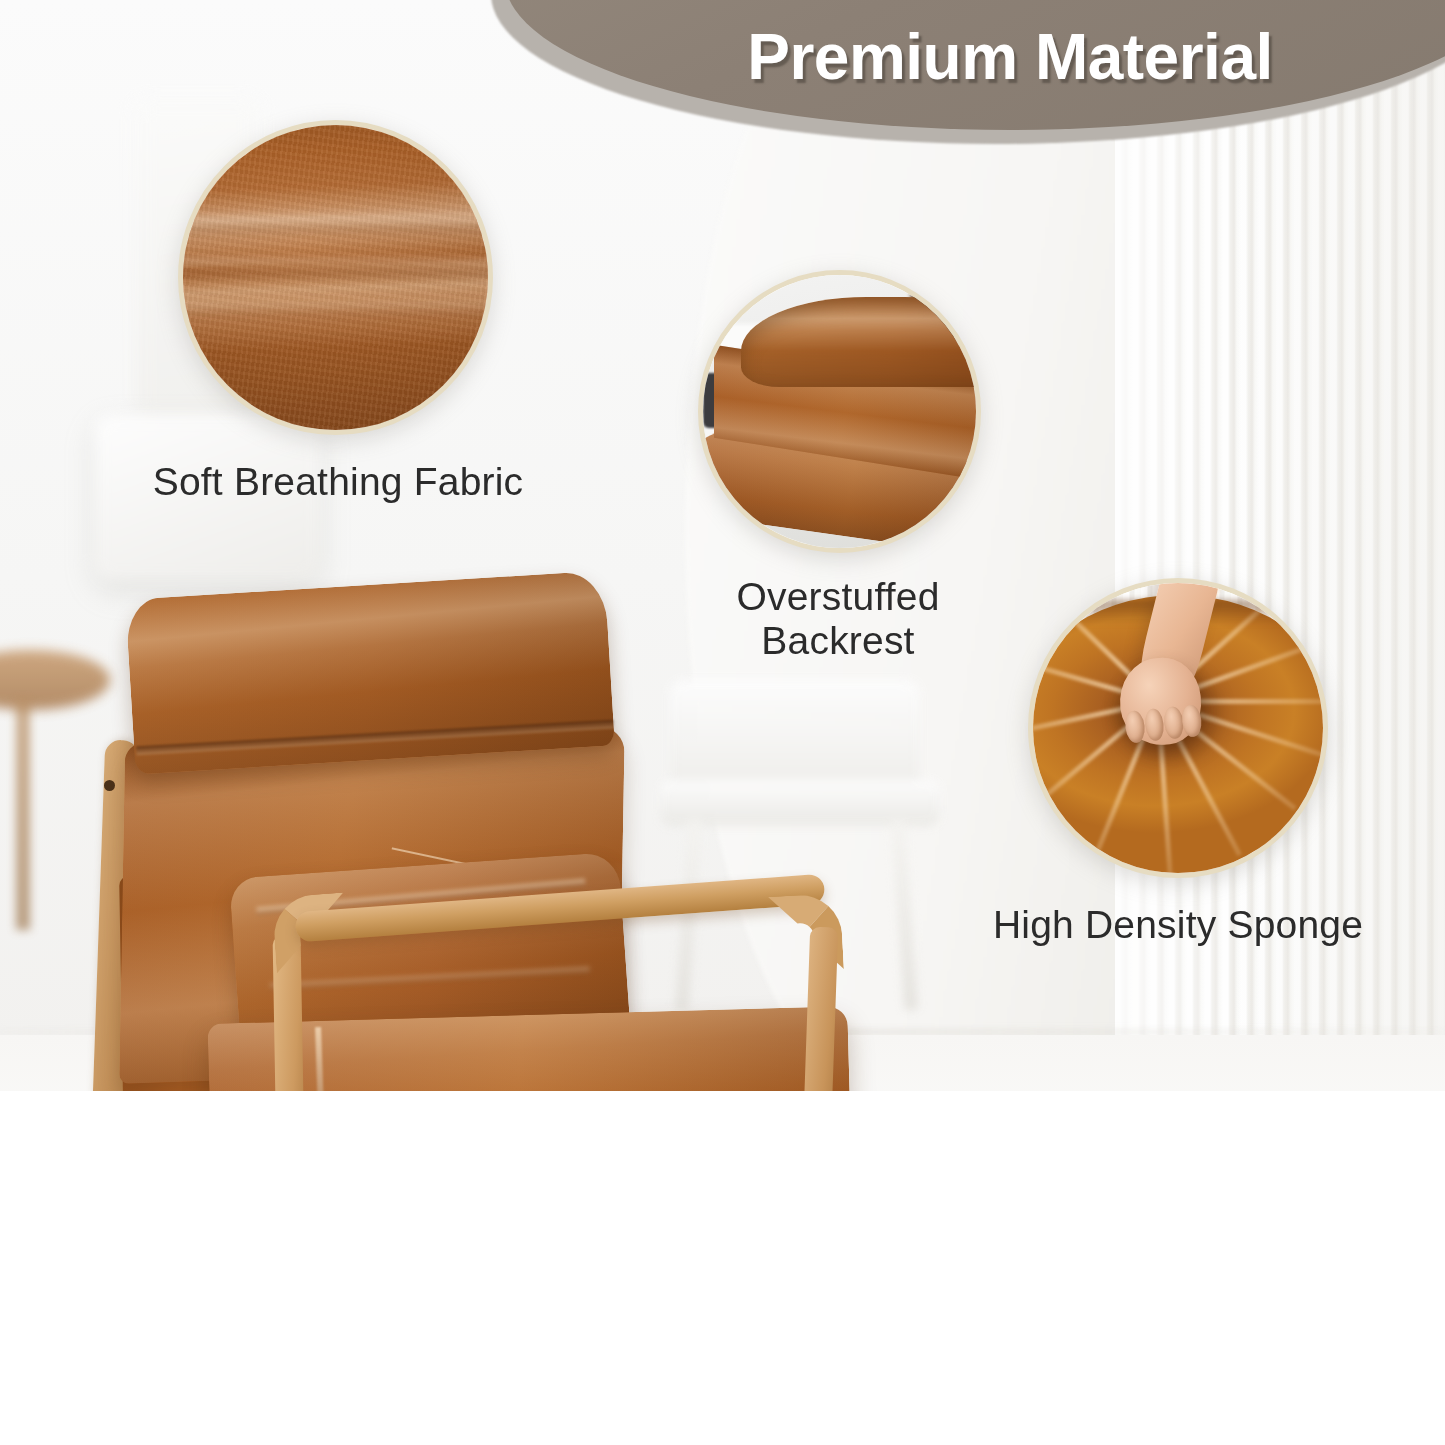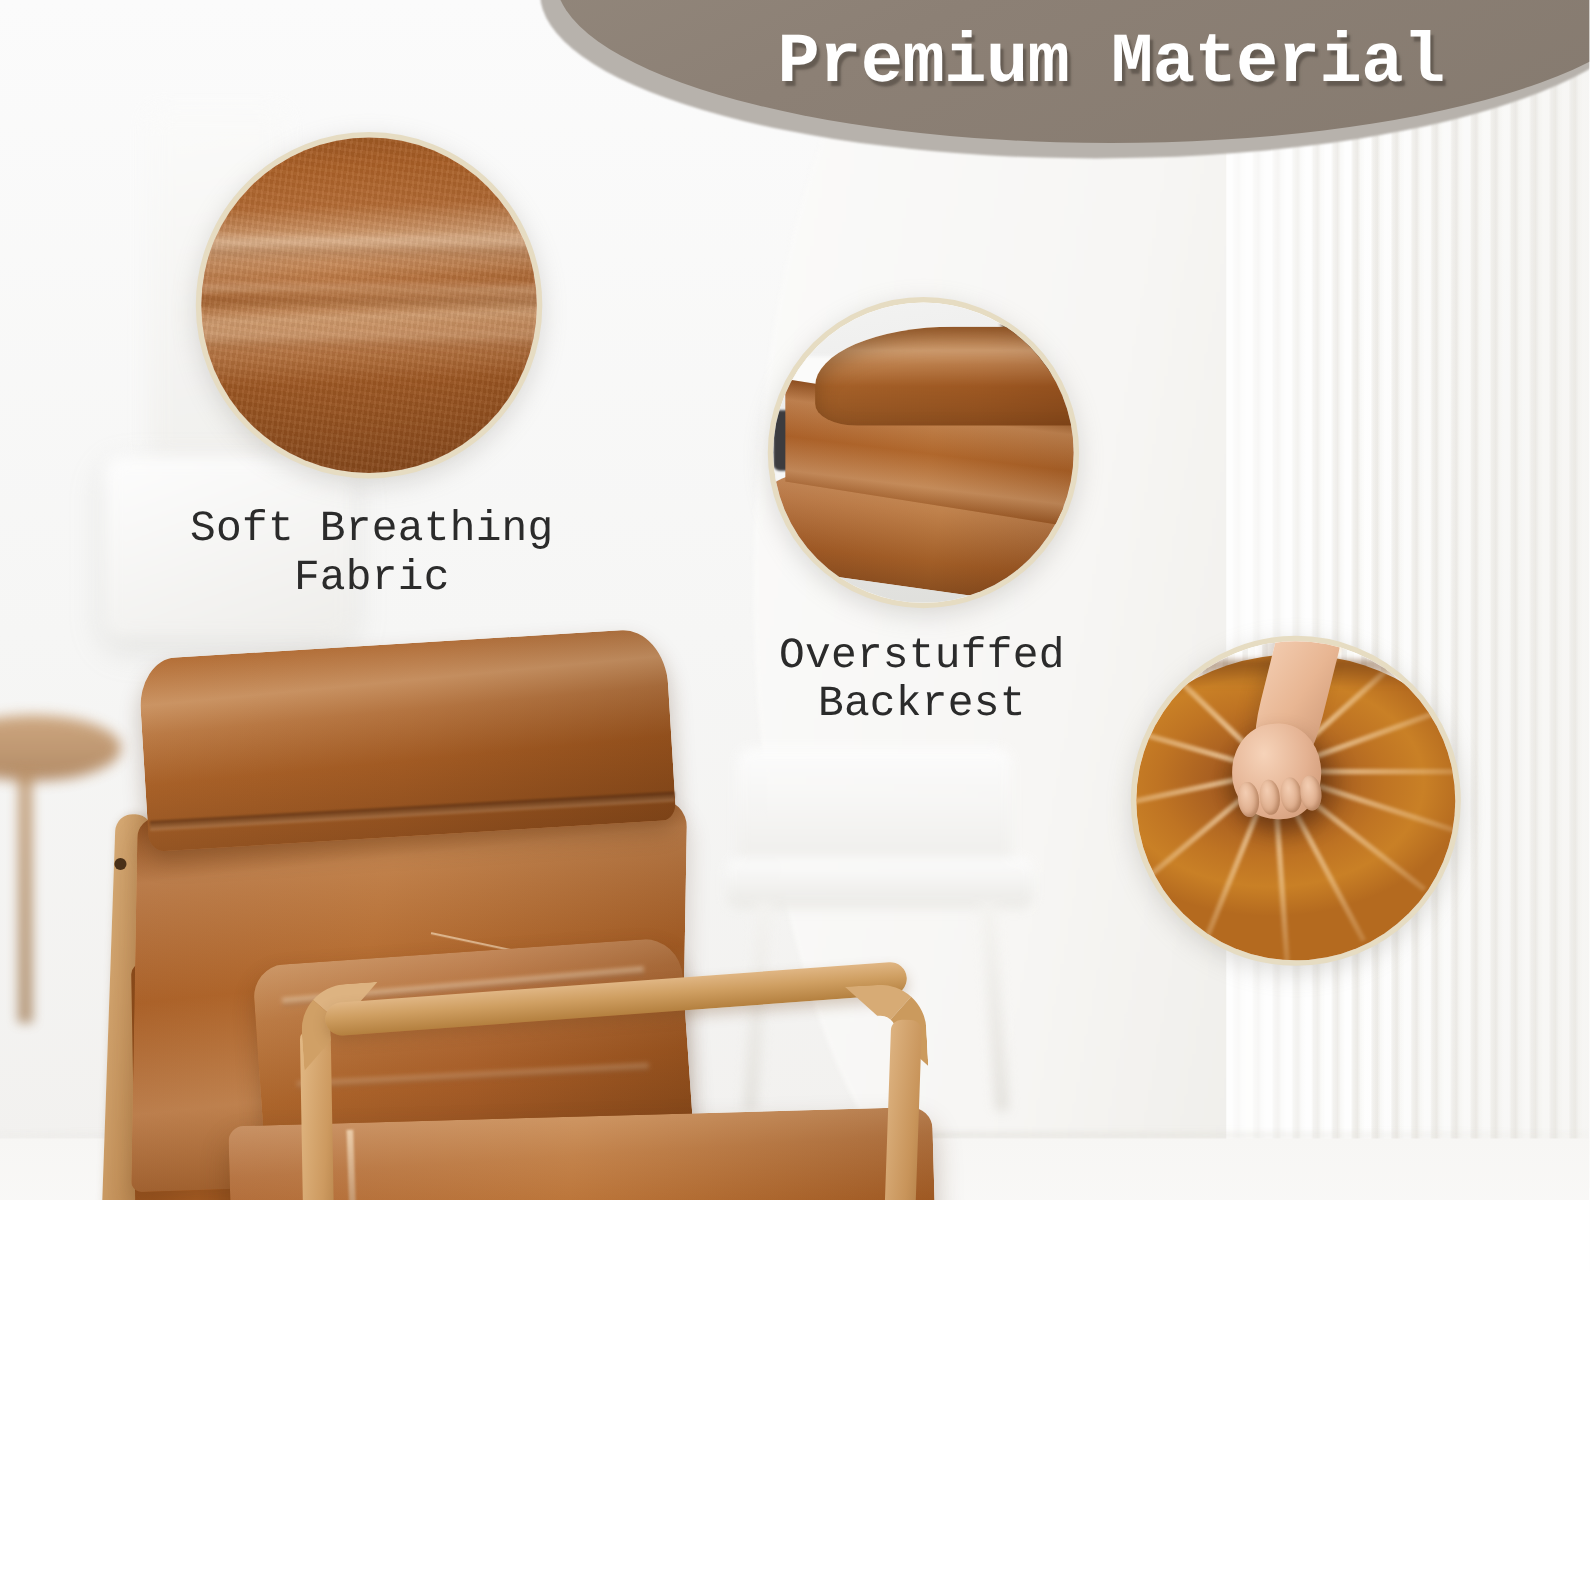--- a/index.html
+++ b/index.html
@@ -9,21 +9,20 @@
     background:#ffffff;
     position:relative;
   }
 
   
   #stage {
     position:absolute; inset:0;
     width:1445px; height:1091px;
     background:#fdfdfd;
     overflow:hidden;
-    font-family:Liberation Mono, monospace;
   }
 
   
   .bg-wall {
     position:absolute; left:0; top:0; width:1445px; height:1050px;
     background:
       linear-gradient(180deg,#fbfbfb 0%,#f6f6f5 55%,#f2f1ef 100%);
   }
   
   .bg-flute {
@@ -675,16 +674,17 @@
         <div class="sp-shadow"></div>
         <div class="sp-forearm"></div>
         <div class="sp-fist">
           <div class="sp-knuck" style="left:4%;"></div>
           <div class="sp-knuck" style="left:28%;"></div>
           <div class="sp-knuck" style="left:52%;"></div>
           <div class="sp-knuck" style="left:74%;"></div>
         </div>
       </div>
     </div>
+    <div class="cap" style="left:-85px; top:325px; width:470px;">High Density Sponge</div>
   </div>
 
 
 </div>
 
 </body></html>

